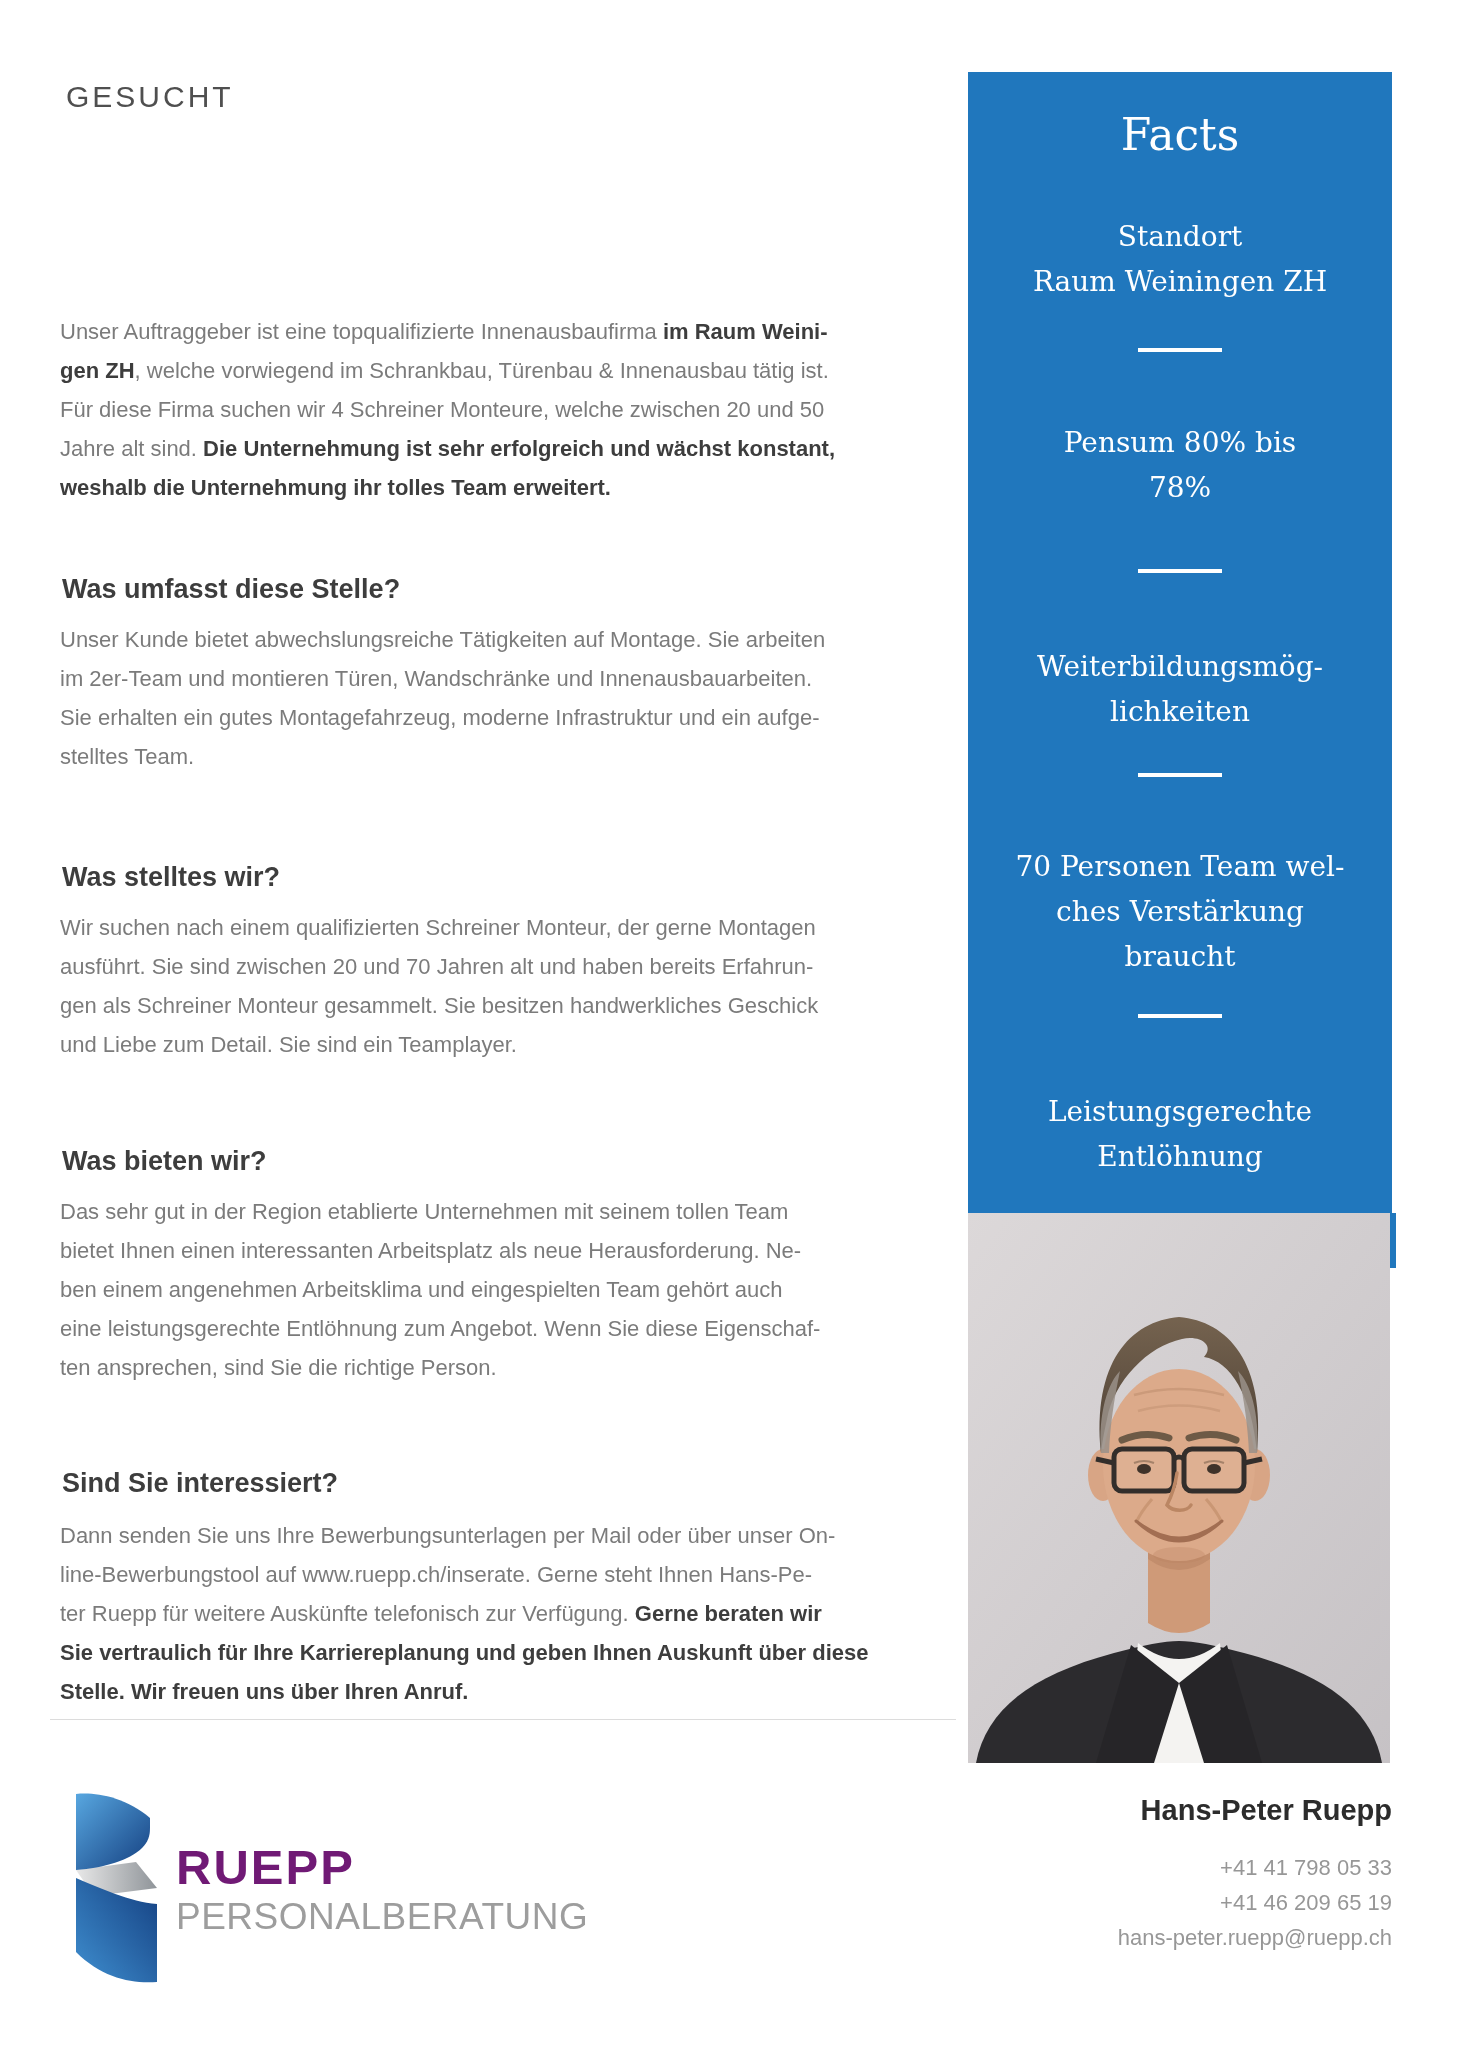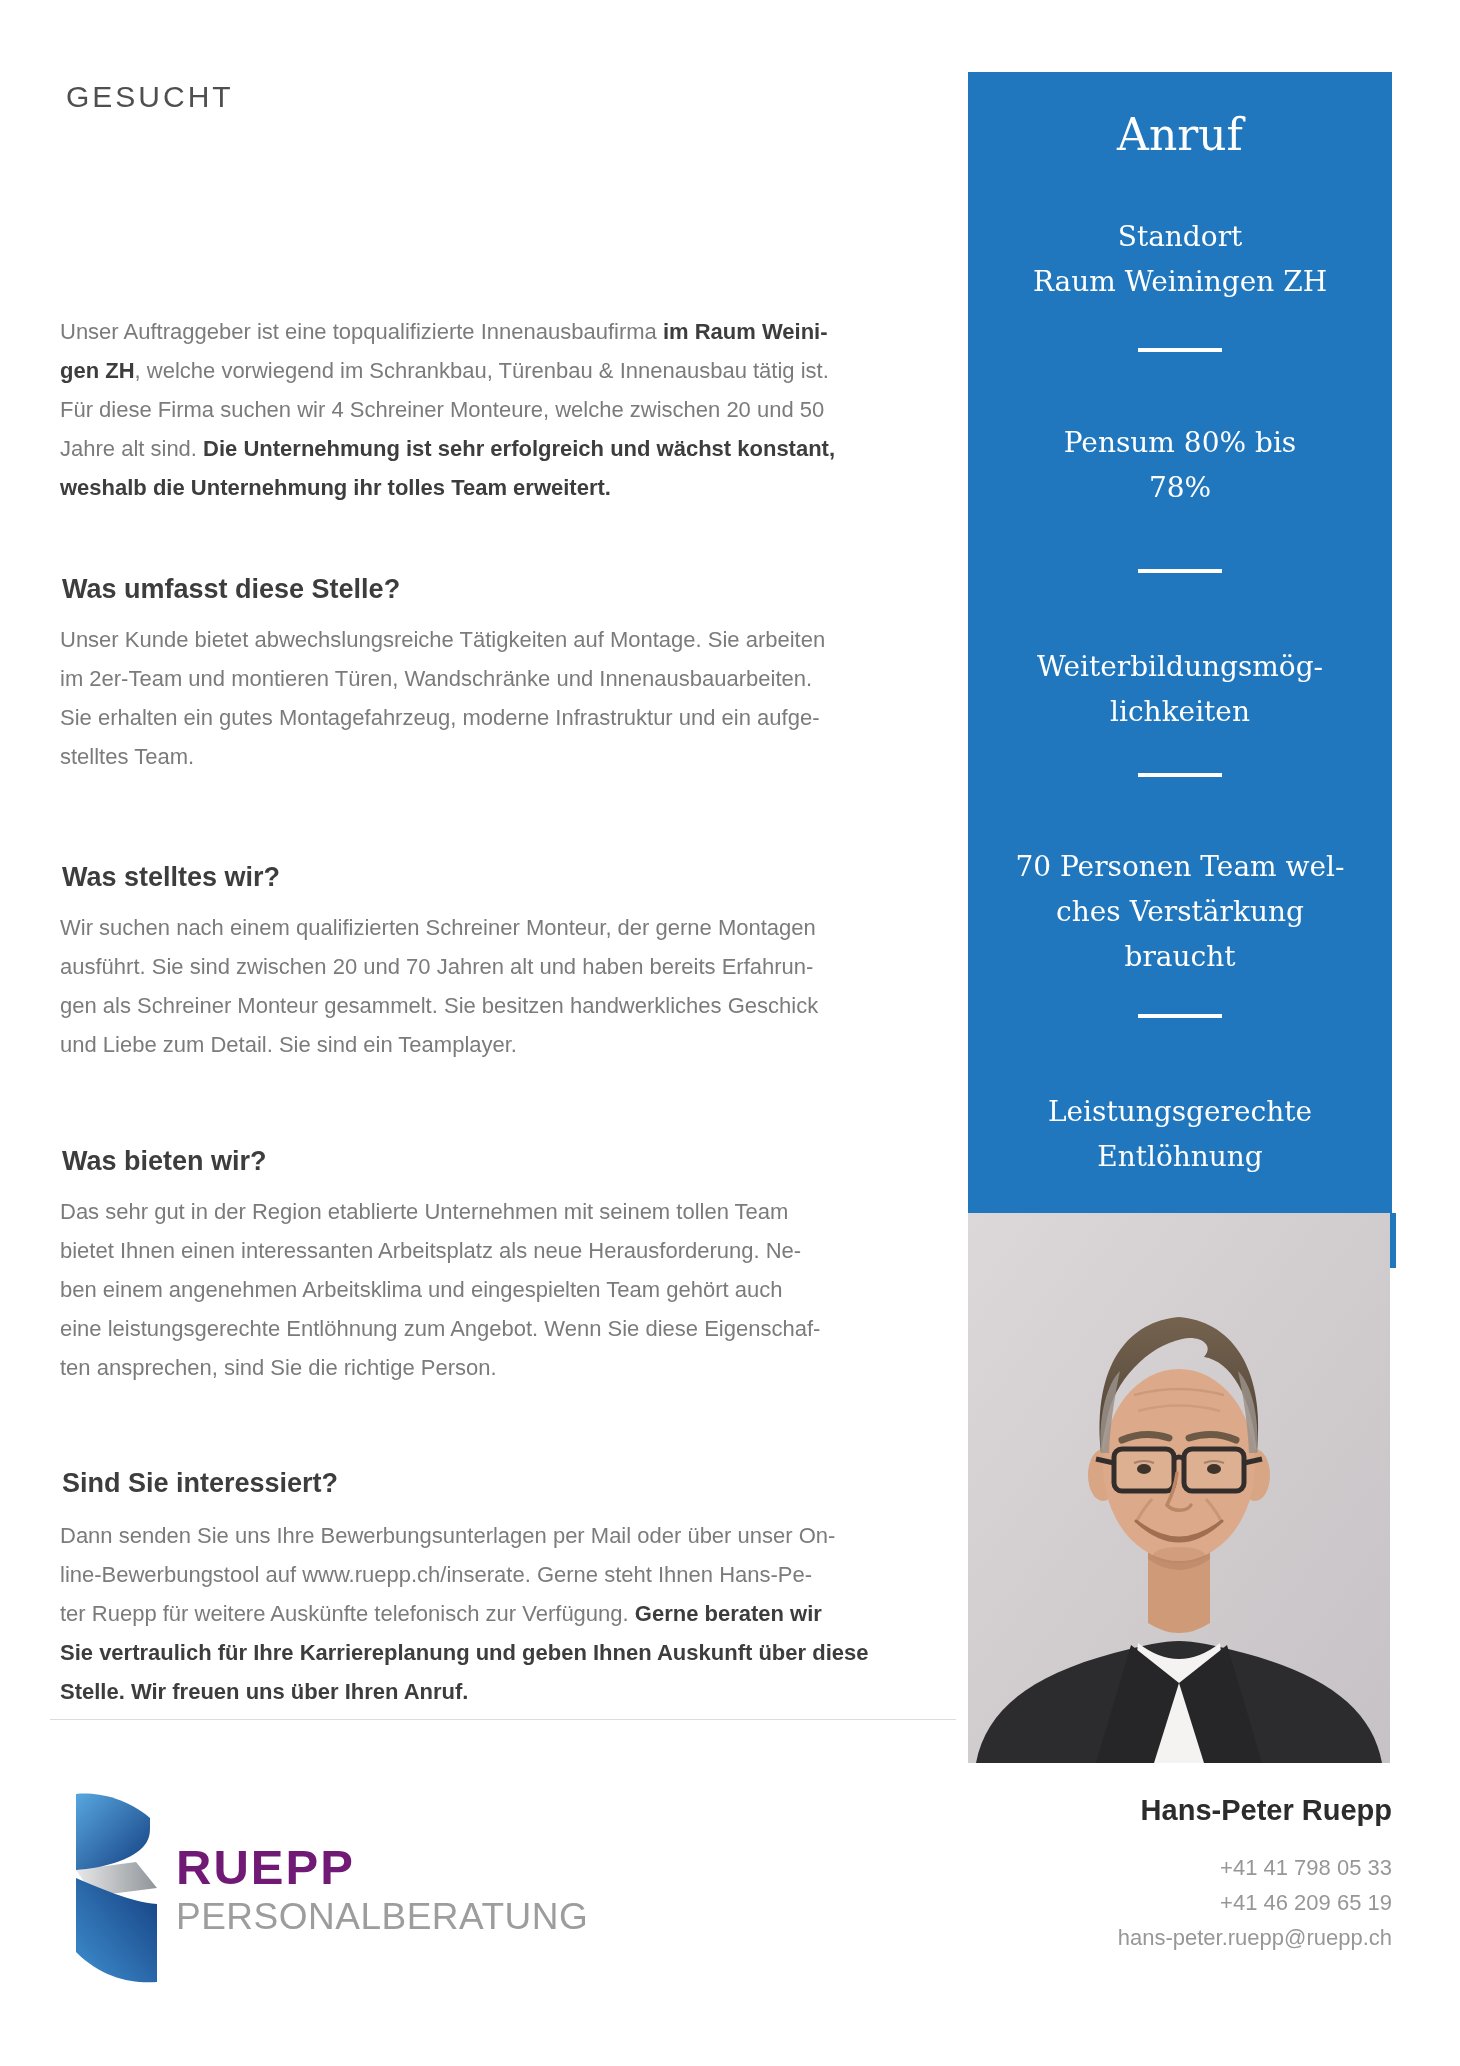--- a/index.html
+++ b/index.html
@@ -173,21 +173,21 @@
 ten ansprechen, sind Sie die richtige Person.</p>
 
   <h2 class="abs sec-heading h-sec4">Sind Sie interessiert?</h2>
   <p class="abs para p-sec4"><span>Dann senden Sie uns Ihre Bewerbungsunterlagen per Mail oder über unser On-
 line-Bewerbungstool auf www.ruepp.ch/inserate. Gerne steht Ihnen Hans-Pe-
 ter Ruepp für weitere Auskünfte telefonisch zur Verfügung. </span><span class="b">Gerne beraten wir
 Sie vertraulich für Ihre Karriereplanung und geben Ihnen Auskunft über diese
 Stelle. Wir freuen uns über Ihren Anruf.</span></p>
 
   <aside class="abs facts-panel">
-    <div class="facts-title">Anruf</div>
+    <div class="facts-title">Facts</div>
 
     <div class="facts-item fi-0">Standort
 Raum Weiningen ZH</div>
     <div class="facts-divider fd-0"></div>
     <div class="facts-item fi-1">Pensum 80% bis
 78%</div>
     <div class="facts-divider fd-1"></div>
     <div class="facts-item fi-2">Weiterbildungsmög-
 lichkeiten</div>
     <div class="facts-divider fd-2"></div>

